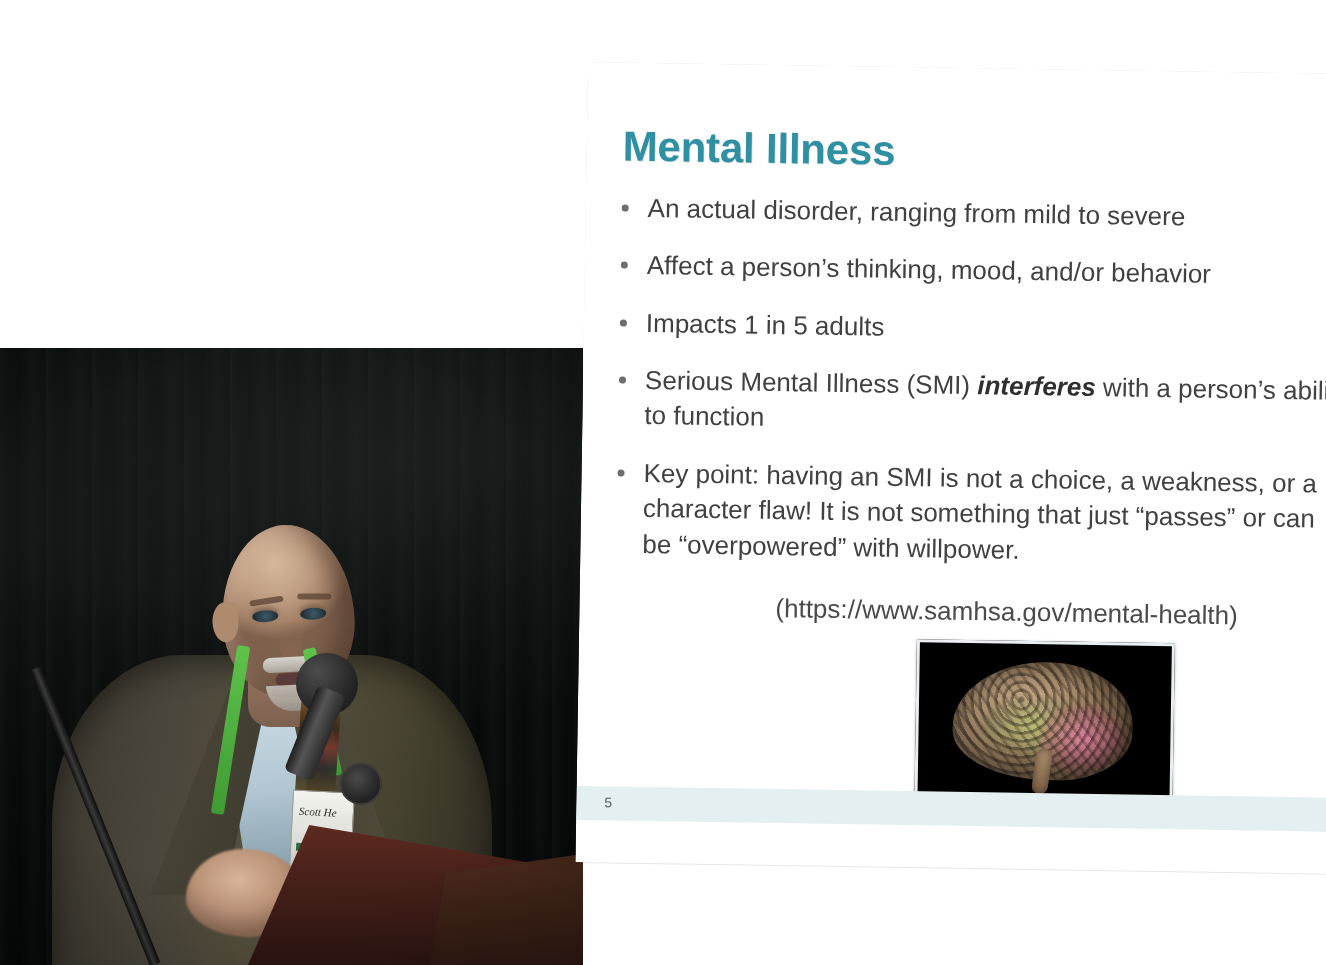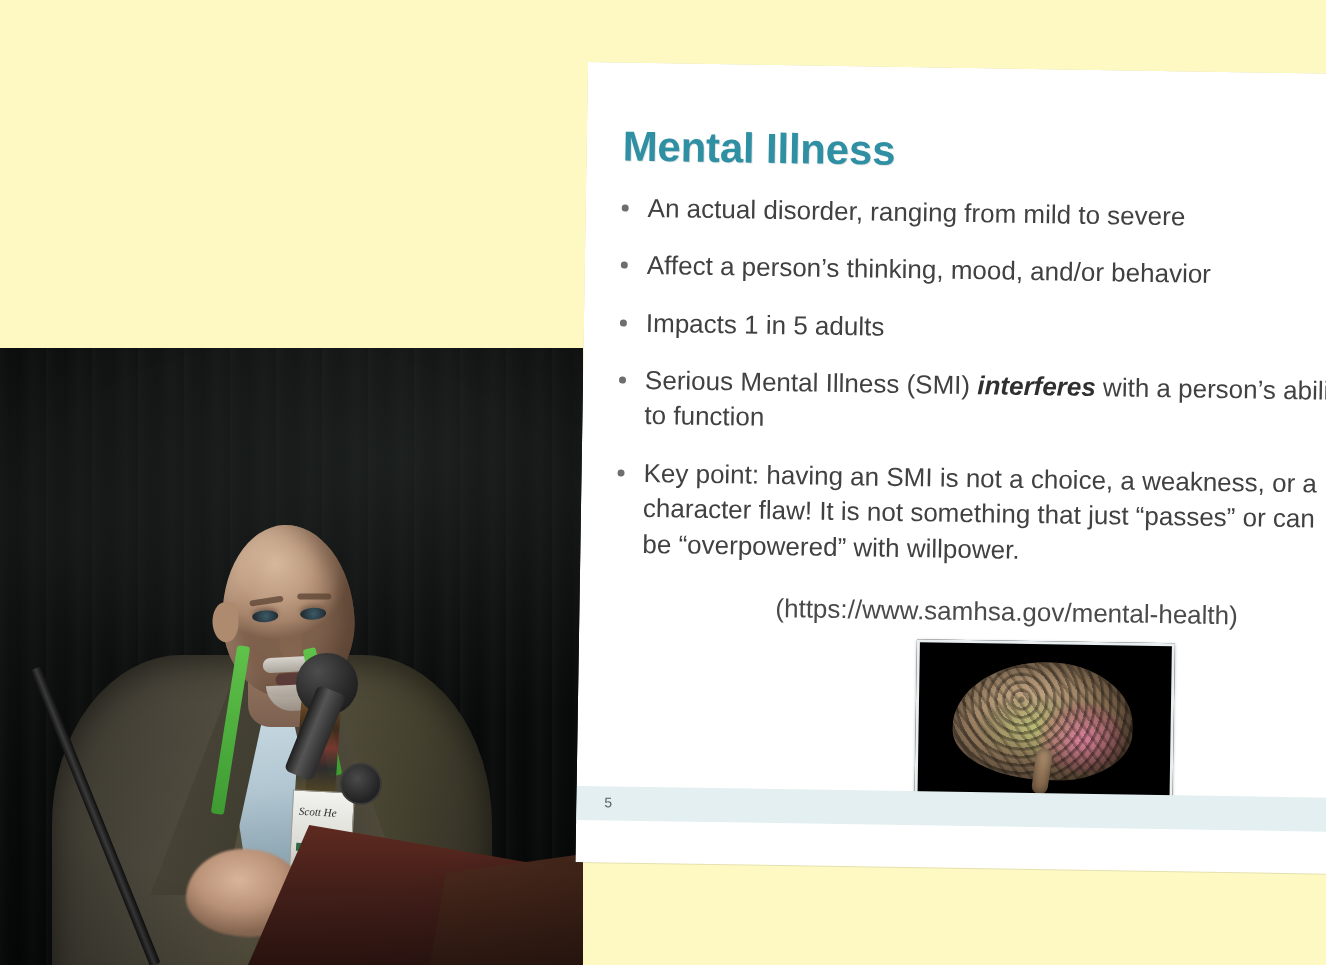--- a/index.html
+++ b/index.html
@@ -10,21 +10,21 @@
   }
   body {
     font-family: "Liberation Sans", sans-serif;
   }
 
   
   .screen {
     position: relative;
     width: 1326px;
     height: 965px;
-    background: #fef9c3;
+    background: #ffffff;
     overflow: hidden;
   }
 
   
   .video-pane {
     position: absolute;
     left: 0;
     top: 348px;
     width: 583px;
     height: 617px;

